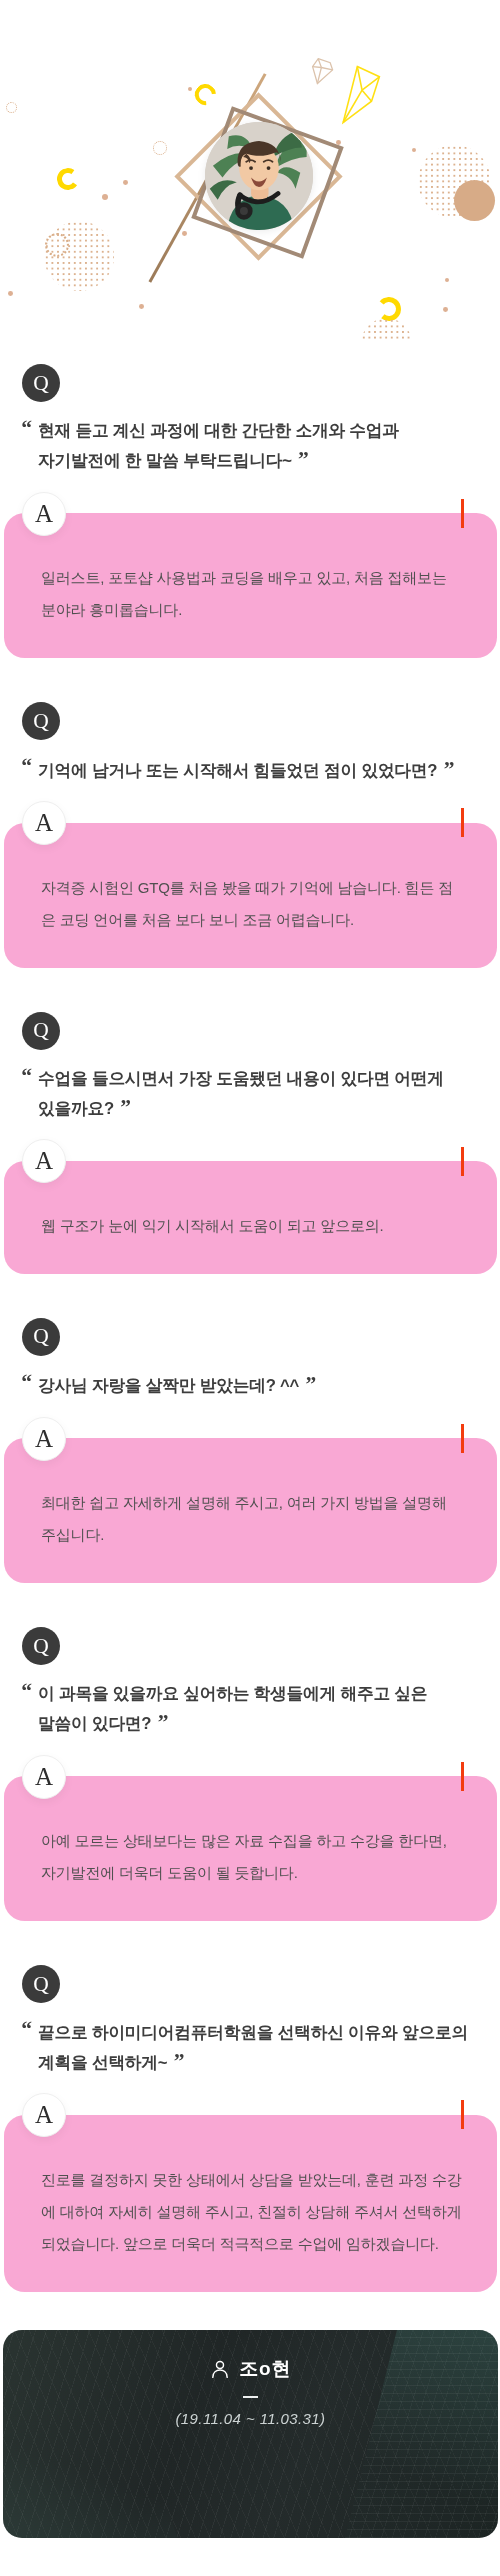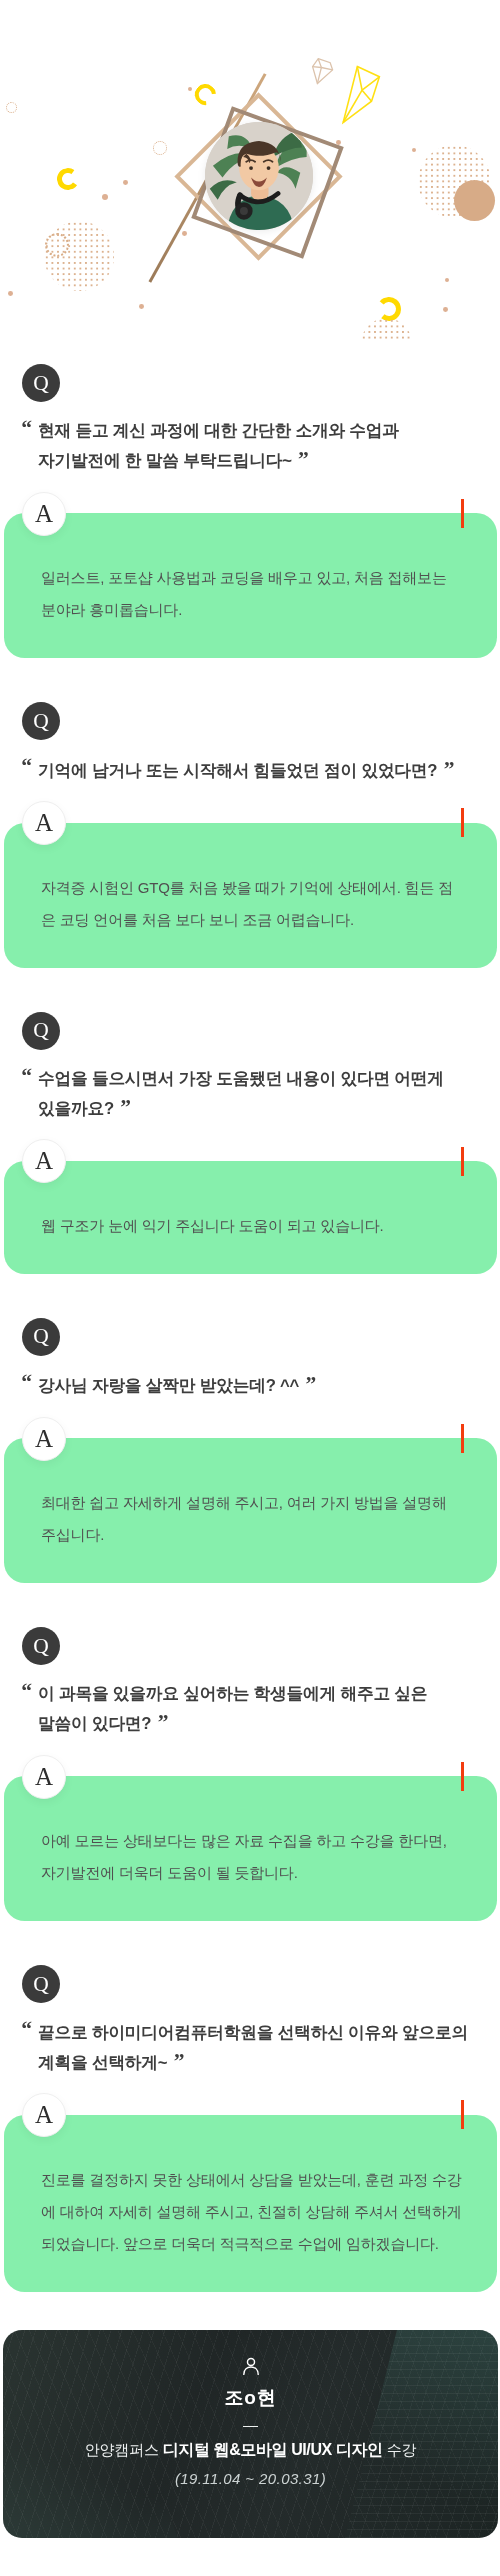--- a/index.html
+++ b/index.html
@@ -78,21 +78,21 @@
   .answer-wrap { position:relative; margin-top:38px; }
   .a-badge {
     position:absolute; left:22px; top:-21.5px; width:44px; height:44px; border-radius:50%;
     background:#fff; border:0.8px solid #efefef; z-index:2;
     display:flex; align-items:center; justify-content:center;
     font-family:"Liberation Serif","DejaVu Serif",serif; font-size:25px; color:#2e2e2e;
     box-shadow:0 3.2px 9.5px rgba(0,0,0,.05);
   }
   .red-tick { position:absolute; right:37px; top:-14.3px; width:3.2px; height:29px; background:#f33c0f; z-index:2; }
   .answer-box {
-    margin:0 4px; background:#86efac; border-radius:20.7px;
+    margin:0 4px; background:#f9a8d4; border-radius:20.7px;
     padding:49px 33px 32px 37px;
     font-size:15px; line-height:32px; color:#505050; word-break:break-all; letter-spacing:-0.2px;
   }
 
   
   .footer-card {
     position:relative; margin:38px 3.2px 0; height:208px; border-radius:19px; overflow:hidden;
     background:
       repeating-linear-gradient(107deg, rgba(255,255,255,.05) 0 0.8px, rgba(0,0,0,0) 0.8px 10.3px),
       repeating-linear-gradient(66deg,  rgba(255,255,255,.04) 0 0.8px, rgba(0,0,0,0) 0.8px 13.5px),
@@ -104,21 +104,21 @@
       repeating-linear-gradient(0deg, rgba(255,255,255,.05) 0 0.8px, rgba(0,0,0,0) 0.8px 8px),
       linear-gradient(200deg, rgba(62,110,102,.45), rgba(30,48,46,.1) 70%);
     transform:skewX(-14deg);
   }
   .fc-facet2 {
     position:absolute; left:-48px; bottom:-24px; width:207px; height:143px;
     background:linear-gradient(25deg, rgba(70,110,100,.25), rgba(0,0,0,0) 65%);
     transform:skewX(18deg);
   }
   .fc-inner { position:relative; z-index:2; padding-top:26px; text-align:center; color:#fff; }
-  .fc-name-row { display:flex; align-items:center; justify-content:center; gap:9.5px;flex-direction:column; }
+  .fc-name-row { display:flex; align-items:center; justify-content:center; gap:9.5px; }
   .fc-name { font-size:19px; font-weight:bold; letter-spacing:0.8px; }
   .fc-divider { width:14.3px; height:1.6px; background:#eef1f1; margin:14.3px auto 12.7px; }
   .fc-course { font-size:15px; color:#eef1f1; letter-spacing:-0.2px; }
   .fc-course b { font-size:16px; color:#ffffff; letter-spacing:-0.4px; }
   .fc-date { margin-top:9.5px; font-size:15px; font-style:italic; color:#ccd3d3; letter-spacing:0.4px; }
 </style>
 </head>
 <body>
 
 <div class="page">
@@ -219,35 +219,35 @@
     <div class="qa-block">
       <div class="q-badge">
           <span>Q</span>
         </div>
       <div class="q-text"><span class="oq">“</span><span>기억에 남거나 또는 시작해서 힘들었던 점이 있었다면?</span><span class="cq">”</span></div>
       <div class="answer-wrap">
         <div class="a-badge">
             <span>A</span>
           </div>
         <div class="red-tick"></div>
-        <div class="answer-box"><span>자격증 시험인 GTQ를 처음 봤을 때가 기억에 상태에서. 힘든 점은 코딩 언어를 처음 보다 보니 조금 어렵습니다.</span></div>
+        <div class="answer-box"><span>자격증 시험인 GTQ를 처음 봤을 때가 기억에 남습니다. 힘든 점은 코딩 언어를 처음 보다 보니 조금 어렵습니다.</span></div>
       </div>
     </div>
 
     <div class="qa-block">
       <div class="q-badge">
           <span>Q</span>
         </div>
       <div class="q-text"><span class="oq">“</span><span>수업을 들으시면서 가장 도움됐던 내용이 있다면 어떤게 있을까요?</span><span class="cq">”</span></div>
       <div class="answer-wrap">
         <div class="a-badge">
             <span>A</span>
           </div>
         <div class="red-tick"></div>
-        <div class="answer-box"><span>웹 구조가 눈에 익기 주십니다 도움이 되고 있습니다.</span></div>
+        <div class="answer-box"><span>웹 구조가 눈에 익기 시작해서 도움이 되고 앞으로의.</span></div>
       </div>
     </div>
 
     <div class="qa-block">
       <div class="q-badge">
           <span>Q</span>
         </div>
       <div class="q-text"><span class="oq">“</span><span>강사님 자랑을 살짝만 받았는데? ^^</span><span class="cq">”</span></div>
       <div class="answer-wrap">
         <div class="a-badge">
@@ -295,23 +295,18 @@
       <div class="fc-name-row">
         <svg width="20" height="20" viewBox="0 0 25 25">
           <g fill="none" stroke="#ffffff" stroke-width="1.8" stroke-linecap="round">
             <circle cx="12.5" cy="7.5" r="4.4"></circle>
             <path d="M3.5 23 C3.5 16.5 8 13.8 12.5 13.8 C17 13.8 21.5 16.5 21.5 23"></path>
           </g>
         </svg>
         <span class="fc-name">조o현</span>
       </div>
       <div class="fc-divider"></div>
-      <div class="fc-course">
-        <span>안양캠퍼스</span>
-        <b>디지털 웹&amp;모바일 UI/UX 디자인</b>
-        <span>수강</span>
-      </div>
-      <div class="fc-date">(19.11.04 ~ 20.03.31)</div>
+      <div class="fc-date">(19.11.04 ~ 11.03.31)</div>
     </div>
   </div>
 
 </div>
 
 
 </body></html>

